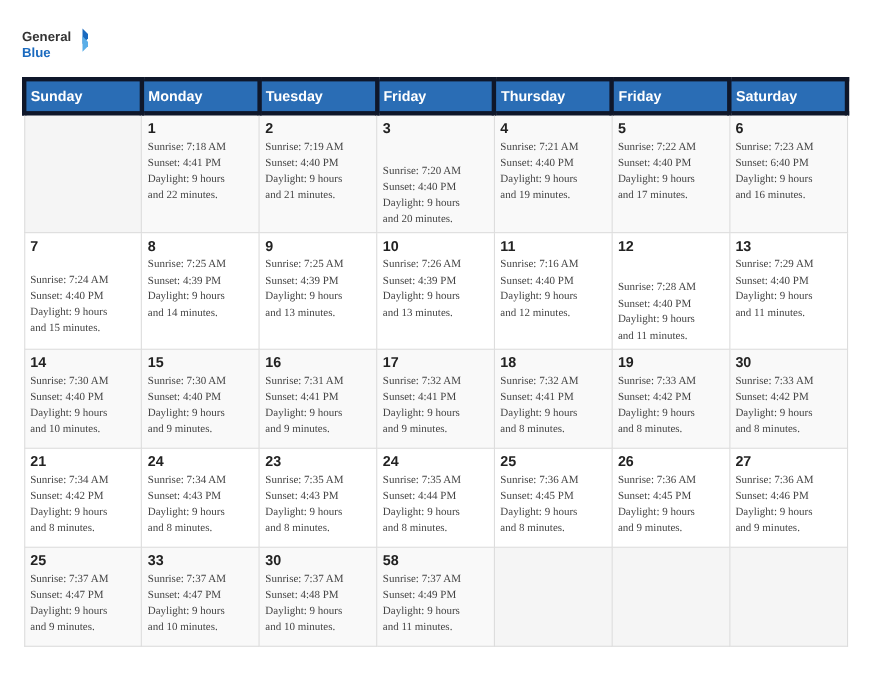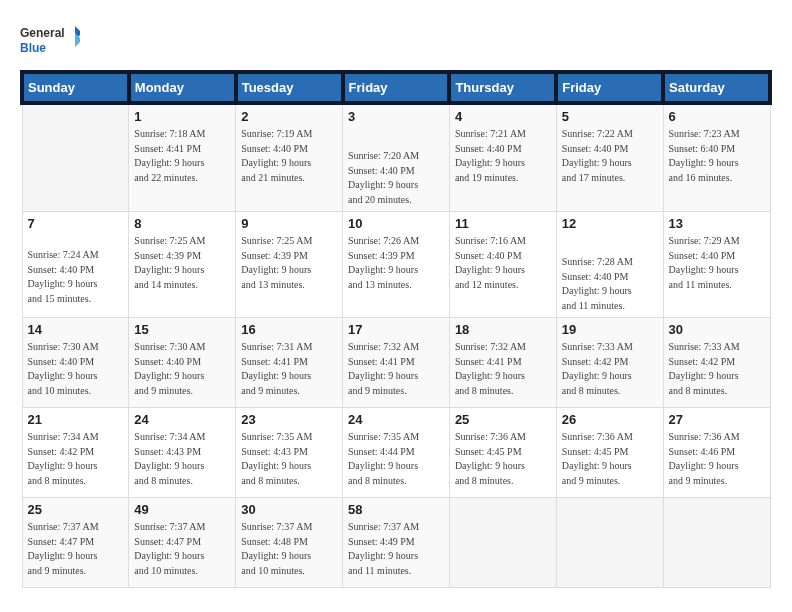--- a/index.html
+++ b/index.html
@@ -309,21 +309,21 @@
       </tr>
       <tr>
         <td>
           <span class="day-number">25</span>
           <div class="day-info" style="white-space: pre-line;">Sunrise: 7:37 AM
 Sunset: 4:47 PM
 Daylight: 9 hours
 and 9 minutes.</div>
         </td>
         <td>
-          <span class="day-number">49</span>
+          <span class="day-number">33</span>
           <div class="day-info" style="white-space: pre-line;">Sunrise: 7:37 AM
 Sunset: 4:47 PM
 Daylight: 9 hours
 and 10 minutes.</div>
         </td>
         <td>
           <span class="day-number">30</span>
           <div class="day-info" style="white-space: pre-line;">Sunrise: 7:37 AM
 Sunset: 4:48 PM
 Daylight: 9 hours

